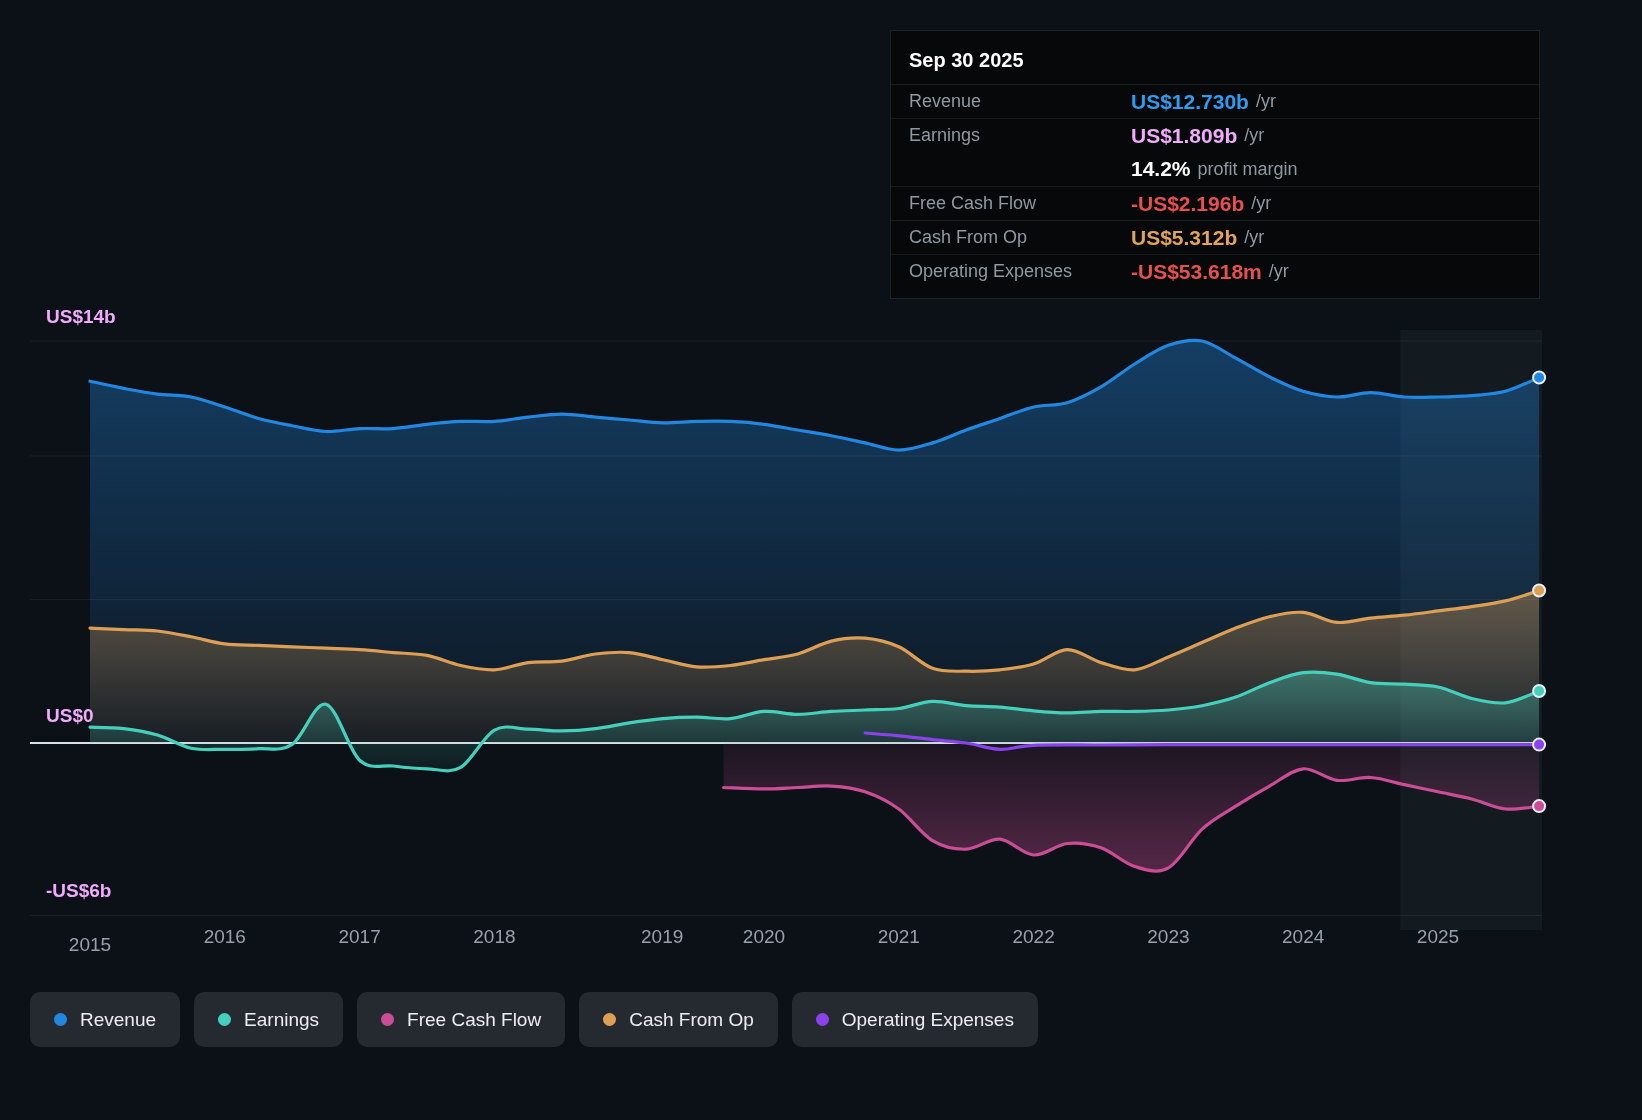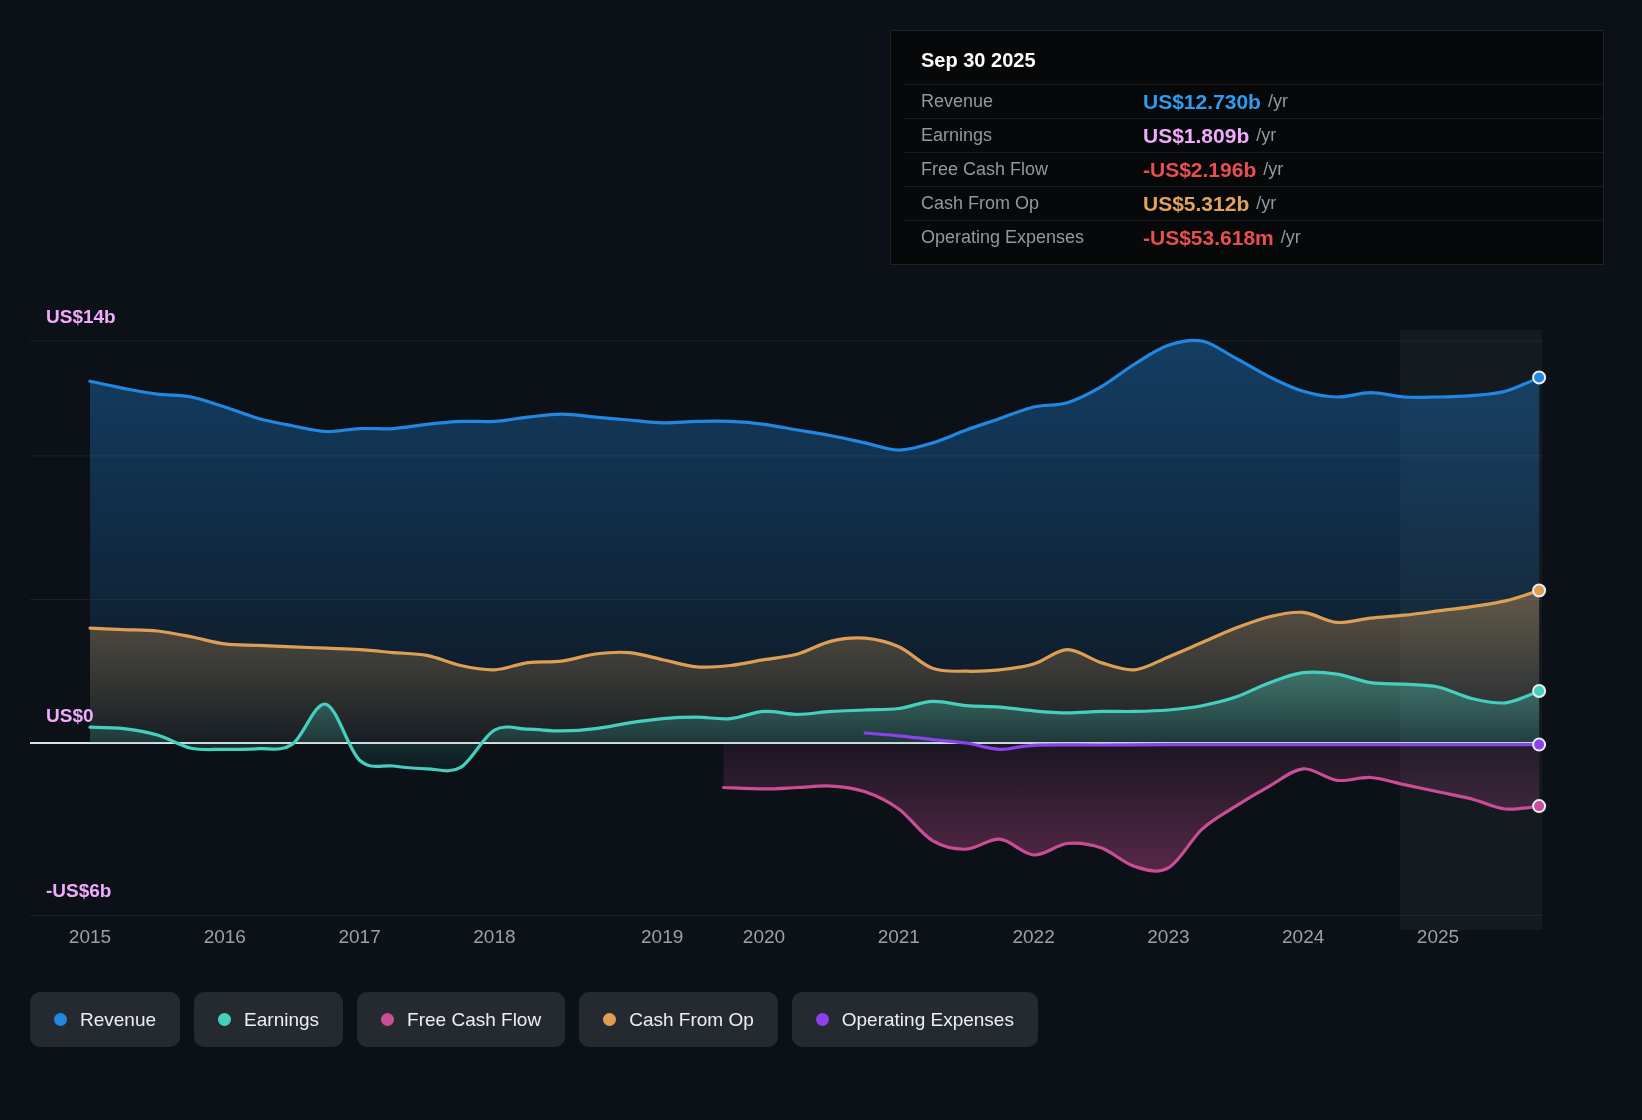--- a/index.html
+++ b/index.html
@@ -8,24 +8,24 @@
     background:#0c1117;
     font-family:"Liberation Sans", sans-serif;
     position:relative;
     overflow:hidden;
     color:#e8ecef;
   }
   .stage { position:absolute; inset:0; }
 
   
   .tooltip {
-    position:absolute; left:890px; top:30px; width:714px;
+    position:absolute; left:890px; top:30px; width:650px;
     background:#070809;
     border:1px solid #1d232b;
-    padding:4px 0 10px 12px;
+    padding:4px 0 10px 0;
     z-index:5;
   }
   .tooltip-title { padding:14px 18px 12px 18px; font-size:20px; font-weight:bold; color:#ffffff; }
   .t-row {
     display:flex; align-items:center; min-height:34px; padding:0 18px;
     border-top:1px solid rgba(255,255,255,0.08);
   }
   .t-row.no-border { border-top:none; }
   .t-label { width:222px; flex:none; color:#8f99a3; font-size:18px; }
   .t-value { font-size:21px; font-weight:bold; }
@@ -64,20 +64,25 @@
     <div id="tooltip-rows">
         <div class="t-row">
           <span class="t-label">Revenue</span>
           <span class="t-value" style="color: rgb(46, 156, 240);">US$12.730b</span>
           <span class="t-suffix">/yr</span>
         </div>
         <div class="t-row">
           <span class="t-label">Earnings</span>
           <span class="t-value" style="color: #f0abfc;">US$1.809b</span>
           <span class="t-suffix">/yr</span>
+        </div>
+        <div class="t-row no-border">
+          <span class="t-label"></span>
+          <span class="t-value" style="color: rgb(255, 255, 255);">14.2%</span>
+          <span class="t-suffix">profit margin</span>
         </div>
         <div class="t-row">
           <span class="t-label">Free Cash Flow</span>
           <span class="t-value" style="color: rgb(232, 80, 79);">-US$2.196b</span>
           <span class="t-suffix">/yr</span>
         </div>
         <div class="t-row">
           <span class="t-label">Cash From Op</span>
           <span class="t-value" style="color: rgb(226, 163, 92);">US$5.312b</span>
           <span class="t-suffix">/yr</span>
@@ -129,21 +134,21 @@
       <path d="M693.6,457.5C700.3,457.7 721.6,458.9 734.0,458.9C746.4,458.9 756.5,458.0 767.7,457.5C778.9,457.0 790.2,455.4 801.4,456.1C812.6,456.8 823.9,458.0 835.1,461.8C846.3,465.6 857.6,470.9 868.8,479.0C880.0,487.2 891.3,503.9 902.5,510.6C913.7,517.3 925.0,519.5 936.2,519.2C947.4,519.0 958.7,508.2 969.9,509.2C981.1,510.1 992.4,524.3 1003.6,525.0C1014.8,525.7 1026.1,514.7 1037.3,513.5C1048.5,512.3 1059.8,514.0 1071.0,517.8C1082.2,521.6 1093.5,533.1 1104.7,536.5C1115.9,539.8 1127.2,544.1 1138.4,537.9C1149.6,531.7 1160.9,509.4 1172.1,499.1C1183.3,488.9 1194.6,483.3 1205.8,476.2C1217.0,469.0 1228.3,462.3 1239.5,456.1C1250.7,449.8 1262.0,439.8 1273.2,438.8C1284.4,437.9 1295.7,448.9 1306.9,450.3C1318.1,451.8 1329.4,446.7 1340.6,447.5C1351.8,448.2 1363.1,452.2 1374.3,454.6C1385.5,457.0 1396.8,459.4 1408.0,461.8C1419.2,464.2 1430.5,466.1 1441.7,469.0C1452.9,471.9 1464.2,477.9 1475.4,479.0C1486.6,480.2 1503.5,476.6 1509.1,476.1" fill="none" stroke="#cb4d96" stroke-width="3.2" stroke-linejoin="round" stroke-linecap="round"></path>
       <path d="M835.1,403.0C840.7,403.4 857.6,404.7 868.8,405.8C880.0,406.9 891.3,408.4 902.5,409.6C913.7,410.8 925.0,411.4 936.2,413.0C947.4,414.6 958.7,418.9 969.9,419.3C981.1,419.7 986.8,416.0 1003.6,415.3C1020.5,414.6 1048.5,415.1 1071.0,415.0C1093.5,414.9 1115.9,414.8 1138.4,414.7C1160.9,414.7 1183.3,414.7 1205.8,414.7C1228.3,414.7 1250.7,414.7 1273.2,414.7C1295.7,414.7 1318.1,414.7 1340.6,414.7C1363.1,414.7 1385.5,414.7 1408.0,414.7C1430.5,414.7 1458.6,414.6 1475.4,414.6C1492.3,414.6 1503.5,414.6 1509.1,414.6" fill="none" stroke="#8a43ea" stroke-width="3.2" stroke-linejoin="round" stroke-linecap="round"></path>
       <circle cx="1509.1" cy="47.5" r="6" fill="#2187e0" stroke="#e7eef4" stroke-width="2"></circle>
       <circle cx="1509.1" cy="260.5" r="6" fill="#dd9f54" stroke="#e7eef4" stroke-width="2"></circle>
       <circle cx="1509.1" cy="361.0" r="6" fill="#45d0bd" stroke="#e7eef4" stroke-width="2"></circle>
       <circle cx="1509.1" cy="476.1" r="6" fill="#cb4d96" stroke="#e7eef4" stroke-width="2"></circle>
       <circle cx="1509.1" cy="414.6" r="6" fill="#8a43ea" stroke="#e7eef4" stroke-width="2"></circle>
     </svg>
 
   <div id="xticks">
-      <div class="xlabel" style="left: 90px;">2015</div>
+      <div class="xlabel" style="left: 90px; margin-top: 8px;">2015</div>
       <div class="xlabel" style="left: 224.8px;">2016</div>
       <div class="xlabel" style="left: 359.6px;">2017</div>
       <div class="xlabel" style="left: 494.4px;">2018</div>
       <div class="xlabel" style="left: 629.2px; margin-left: 33px;">2019</div>
       <div class="xlabel" style="left: 764px;">2020</div>
       <div class="xlabel" style="left: 898.8px;">2021</div>
       <div class="xlabel" style="left: 1033.6px;">2022</div>
       <div class="xlabel" style="left: 1168.4px;">2023</div>
       <div class="xlabel" style="left: 1303.2px;">2024</div>
       <div class="xlabel" style="left: 1438px;">2025</div>

